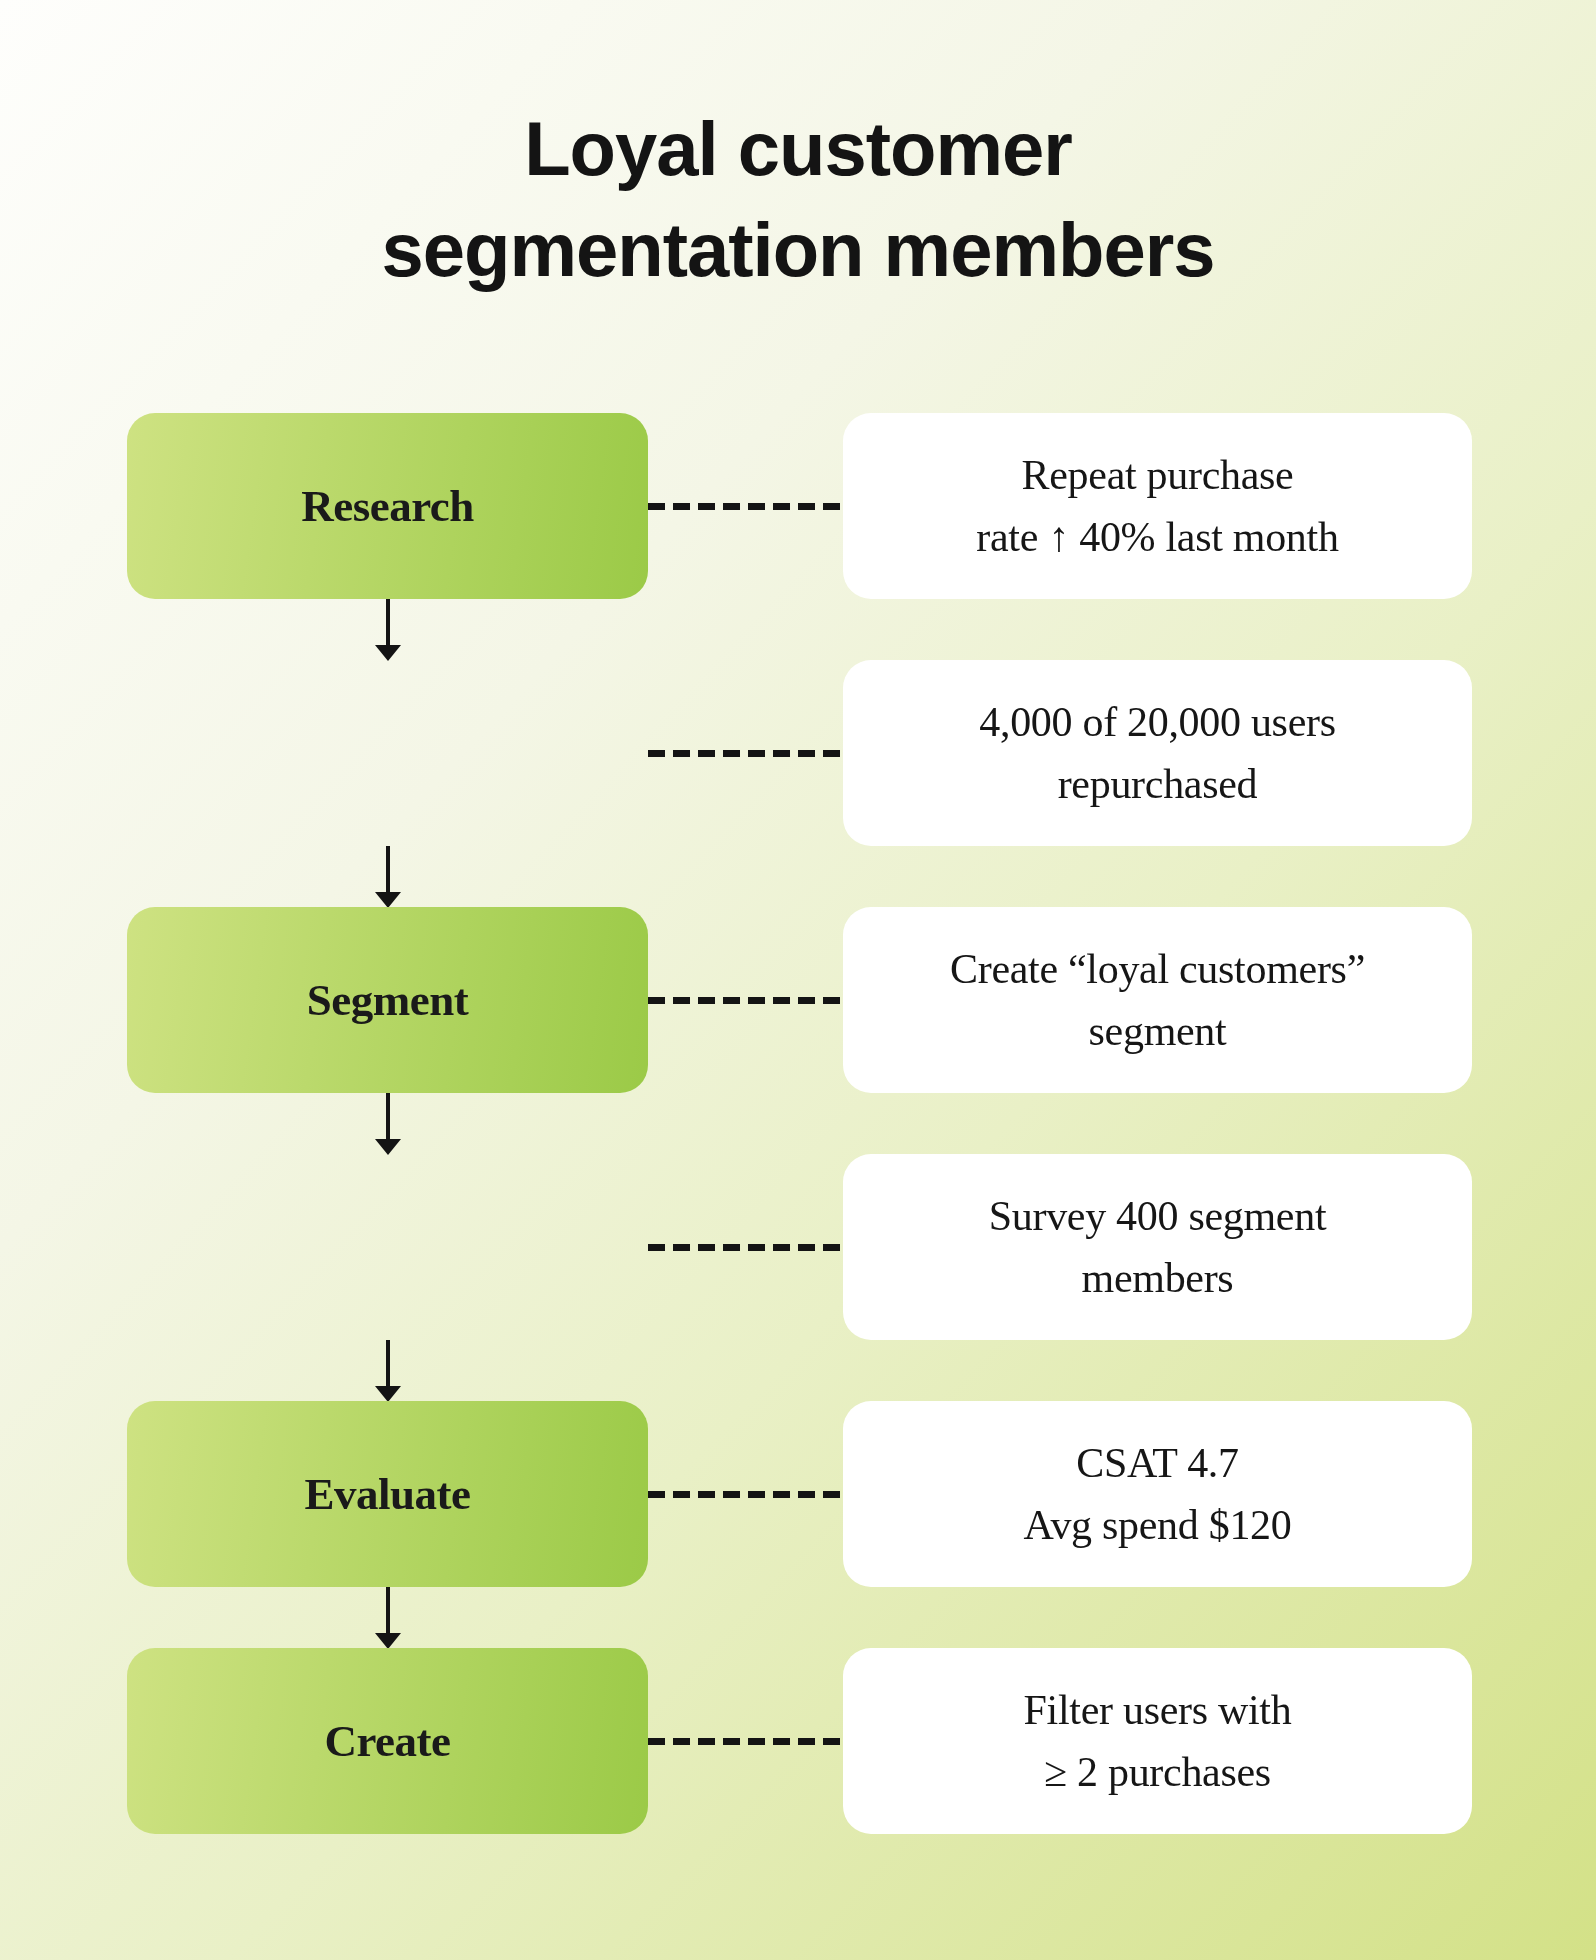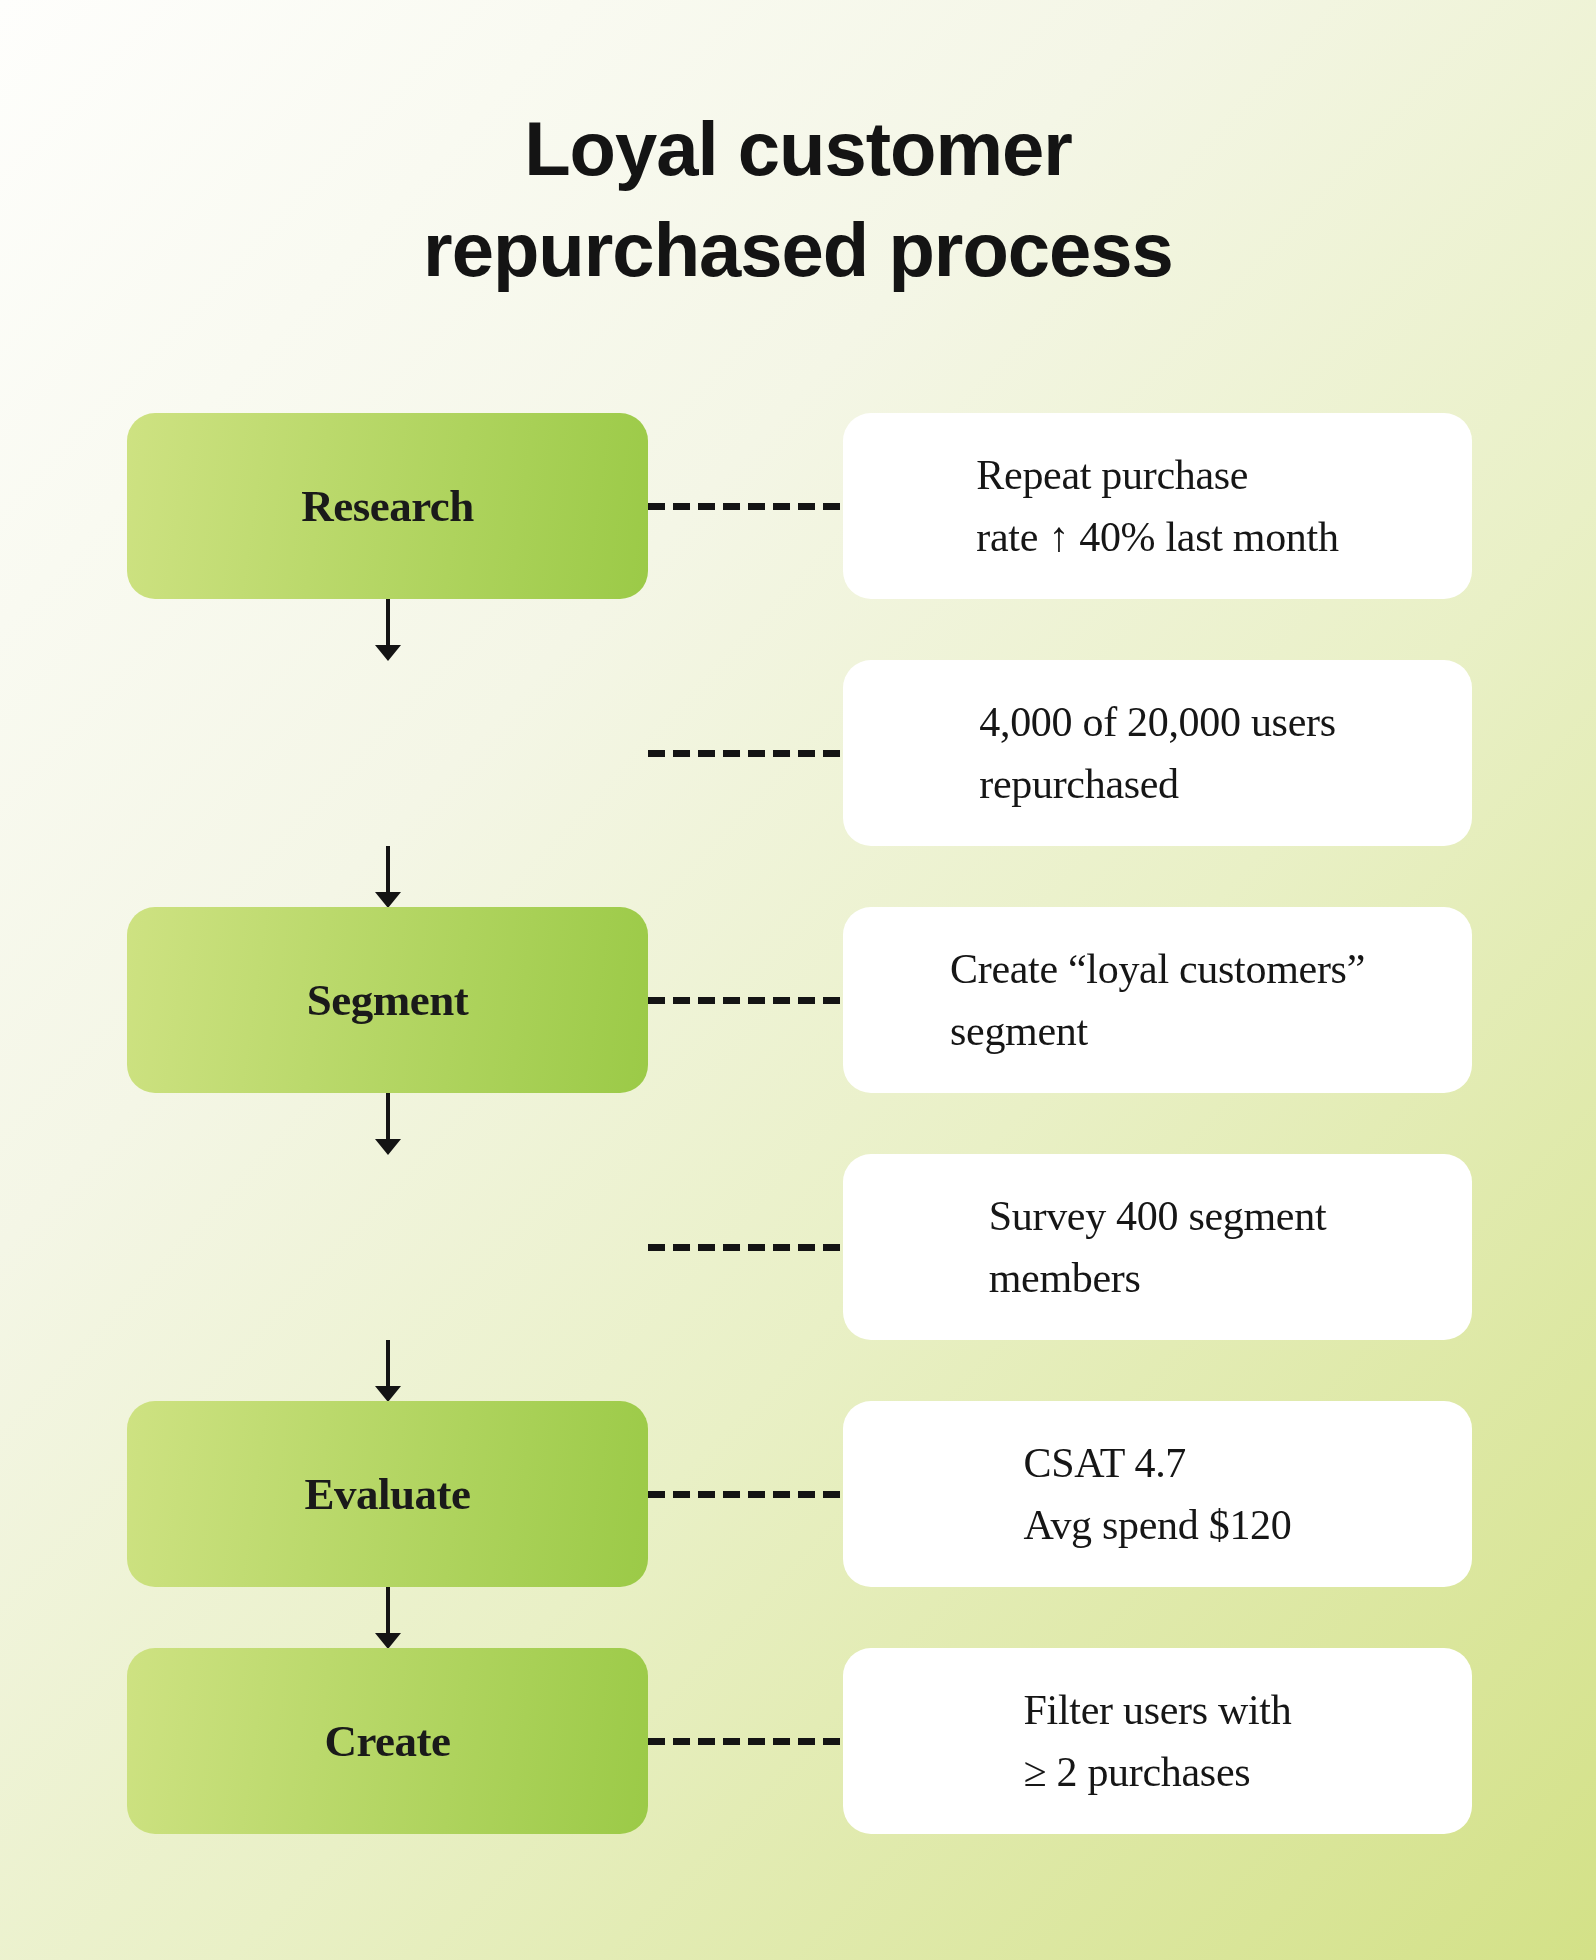--- a/index.html
+++ b/index.html
@@ -71,20 +71,21 @@
     position: absolute;
     left: 843px;
     top: 0;
     width: 629px;
     height: 186px;
     border-radius: 28px;
     background: #ffffff;
     display: flex;
     align-items: center;
     justify-content: center;
+    text-align: center;
   }
 
   .note-text {
     font-size: 42px;
     font-weight: 500;
     letter-spacing: -0.3px;
     line-height: 1.48;
     white-space: pre-line;
     color: #161616;
   }
@@ -113,21 +114,21 @@
     border-right: 13px solid transparent;
     border-top: 16px solid #141414;
   }
 </style>
 </head>
 <body>
 
 <div class="canvas">
 
   <h1 class="title">Loyal customer
-repurchased process</h1>
+segmentation members</h1>
 
   <div class="row" style="top:413px">
     <div class="step">
       <span class="step-label">Research</span>
     </div>
     <div class="connector"></div>
     <div class="note">
       <span class="note-text">Repeat purchase
 rate ↑ 40% last month</span>
     </div>

